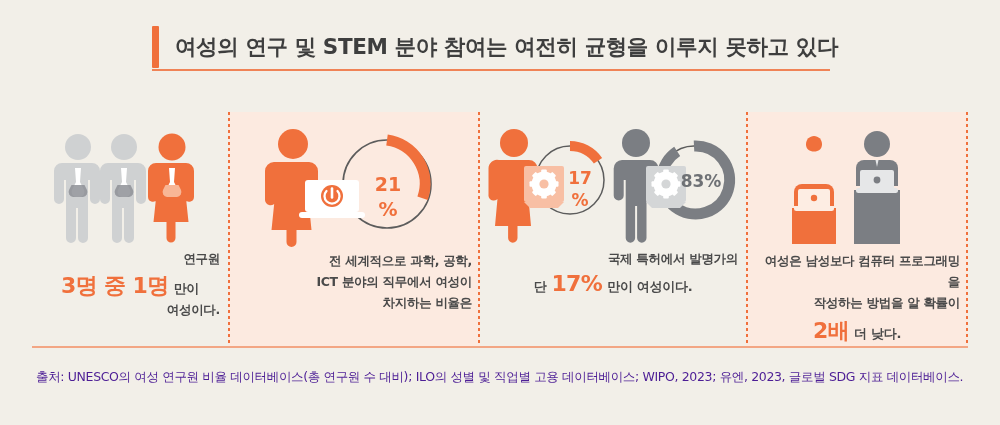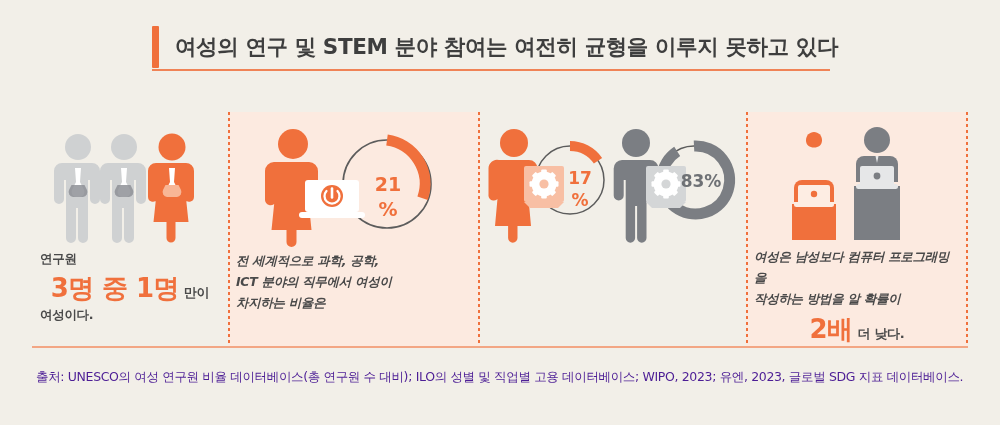--- a/index.html
+++ b/index.html
@@ -98,46 +98,45 @@
   .p4 { width: 222px; }
 
   .art {
     height: 118px;
     display: flex;
     align-items: flex-end;
     justify-content: center;
     width: 100%;
   }
   .caption {
-    text-align: left;
+    text-align: right;
     padding: 0 8px;
     margin-top: 6px;
     width: 100%;
   }
 
   
   .cap-small {
     font-size: 12.5px;
     font-weight: bold;
     color: #4A4A4A;
     line-height: 18px;
     letter-spacing: -0.3px;
   }
   .cap-line {
     line-height: 21px;
     letter-spacing: -0.3px;
-    font-style: italic;
   }
   .big-orange {
     color: #F0703C;
     font-weight: bold;
     font-size: 25px;
     letter-spacing: -0.6px;
   }
-  .big-orange.xl { font-size: 26px; }
+  .big-orange.xl { font-size: 22px; }
   .mid-dark {
     color: #4A4A4A;
     font-weight: bold;
     font-size: 13px;
     letter-spacing: -0.3px;
   }
   .cap-stat-row {
     display: flex;
     align-items: baseline;
     justify-content: center;
@@ -304,20 +303,28 @@
               <rect x="163.5" y="53.2" width="29" height="5.6" rx="1"></rect>
               <rect x="175.2" y="41.5" width="5.6" height="29" rx="1" transform="rotate(45 178 56)"></rect>
               <rect x="175.2" y="41.5" width="5.6" height="29" rx="1" transform="rotate(-45 178 56)"></rect>
               <circle cx="178" cy="56" r="12.5"></circle>
             </g>
             <circle cx="178" cy="56" r="4.6" fill="#D4D6D7"></circle>
           </g>
           <text x="213" y="59" fill="#6E7175" font-size="17" font-weight="bold" font-family="DejaVu Sans, Liberation Sans, sans-serif" text-anchor="middle">83%</text>
         </svg>
       </div>
+      <div class="caption">
+        <div class="cap-small">국제 특허에서 발명가의</div>
+        <div class="cap-stat-row">
+          <span class="mid-dark">단</span>
+          <span class="big-orange xl">17%</span>
+          <span class="mid-dark">만이 여성이다.</span>
+        </div>
+      </div>
     </div>
 
     <div class="panel p4 tinted">
       <div class="art">
         <svg width="170" height="114" viewBox="0 0 170 114">
 
           <g fill="#7B7E83">
             <circle cx="105" cy="14" r="13"></circle>
             <path d="M92 30h26a8 8 0 0 1 8 8v18H84V38a8 8 0 0 1 8-8z"></path>
             <rect x="82" y="60" width="46" height="54"></rect>

